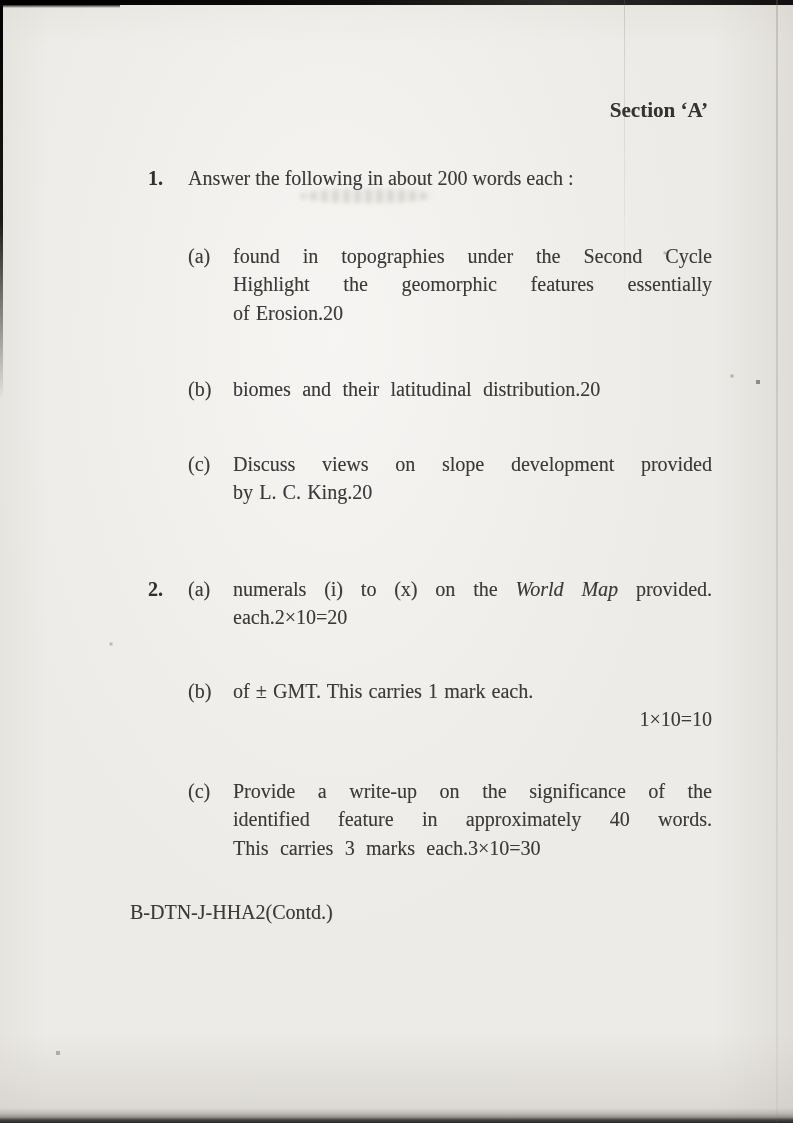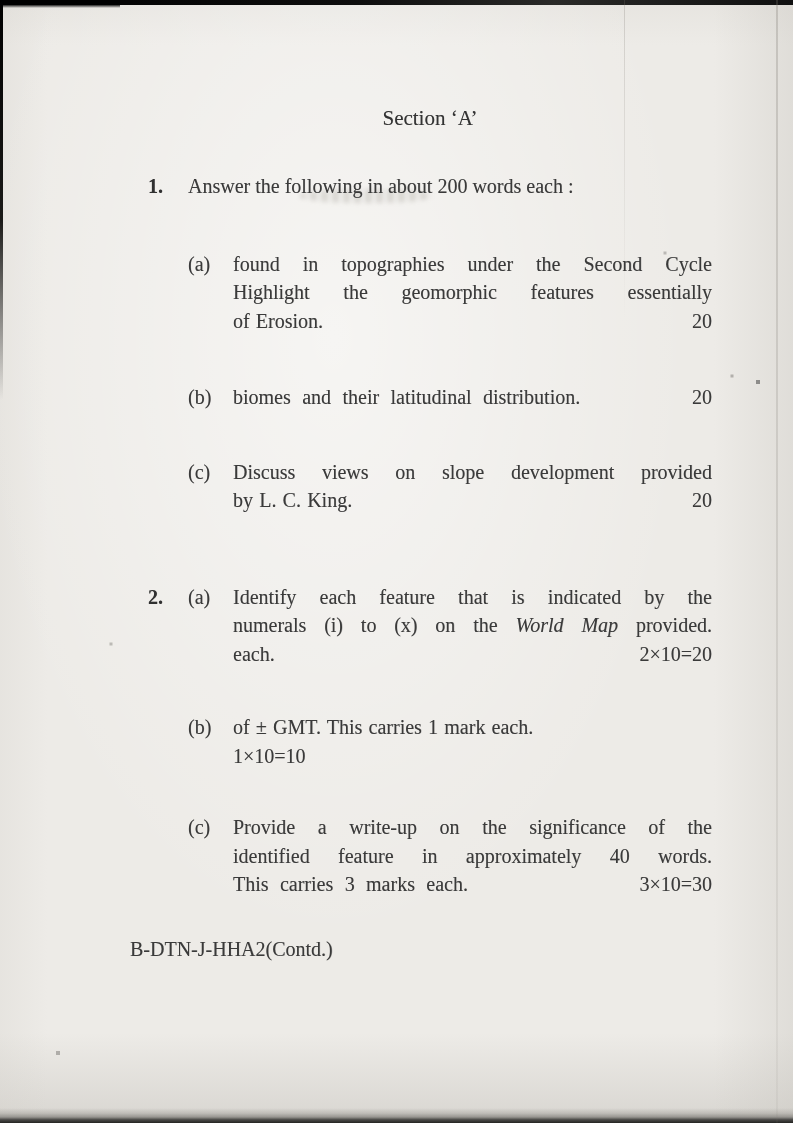--- a/index.html
+++ b/index.html
@@ -62,35 +62,35 @@
   }
   
   .content {
     position: relative;
     margin-left: 148px;
     width: 564px;
     padding-top: 93px;
     text-shadow: 0.3px 0.3px 0.6px rgba(58,58,58,0.35);
   }
   .section-title {
-    margin: 12px; text-align: center;
-    font-size: 21px; font-weight: normal; line-height: 26px;
+    margin: 4px; text-align: right;
+    font-size: 21px; font-weight: bold; line-height: 26px;
     color: #333;
   }
   .q-intro-row { display: flex; margin-top: 41px; line-height: 28.5px; }
   .q-num { flex: 0 0 40px; font-weight: bold; color: #303030; }
   .part { display: flex; margin-left: 40px; line-height: 28.5px; }
   .part.withnum { margin-left: 0; }
   .p-label { flex: 0 0 45px; }
   .p-text { flex: 1; word-spacing: 0.06em; }
   .line.just { text-align: justify; text-align-last: justify; text-justify: inter-word; }
-  .line.lastline { display: flex; justify-content: space-between; }
+  .line.lastline { display: flex; justify-content: flex-start; }
   .line .it { font-style: italic; }
   .wide { word-spacing: 0.32em; }
-  .line.marksline { text-align: left; }
+  .line.marksline { text-align: right; }
   .mt-1a { margin-top: 49px; }
   .mt-1b { margin-top: 48px; }
   .mt-1c { margin-top: 46px; }
   .mt-2  { margin-top: 68px; }
   .mt-2b { margin-top: 45px; }
   .mt-2c { margin-top: 43px; }
   .footer {
     display: flex; align-items: baseline;
     margin: 36px 77px 0 130px; line-height: 28.5px;
     text-shadow: 0.3px 0.3px 0.6px rgba(58,58,58,0.35);
@@ -149,21 +149,20 @@
           <span>by L. C. King.</span>
           <span class="marks">20</span>
         </div>
       </div>
     </div>
 
     <div class="part withnum mt-2">
       <span class="q-num">2.</span>
       <span class="p-label">(a)</span>
       <div class="p-text">
-        <div class="line just">Identify each feature that is indicated by the</div>
         <div class="line just">
           <span>numerals (i) to (x) on the </span><span class="it">World Map</span><span> provided.</span>
         </div>
         <div class="line lastline">
           <span>each.</span>
           <span class="marks">2×10=20</span>
         </div>
       </div>
     </div>
 

